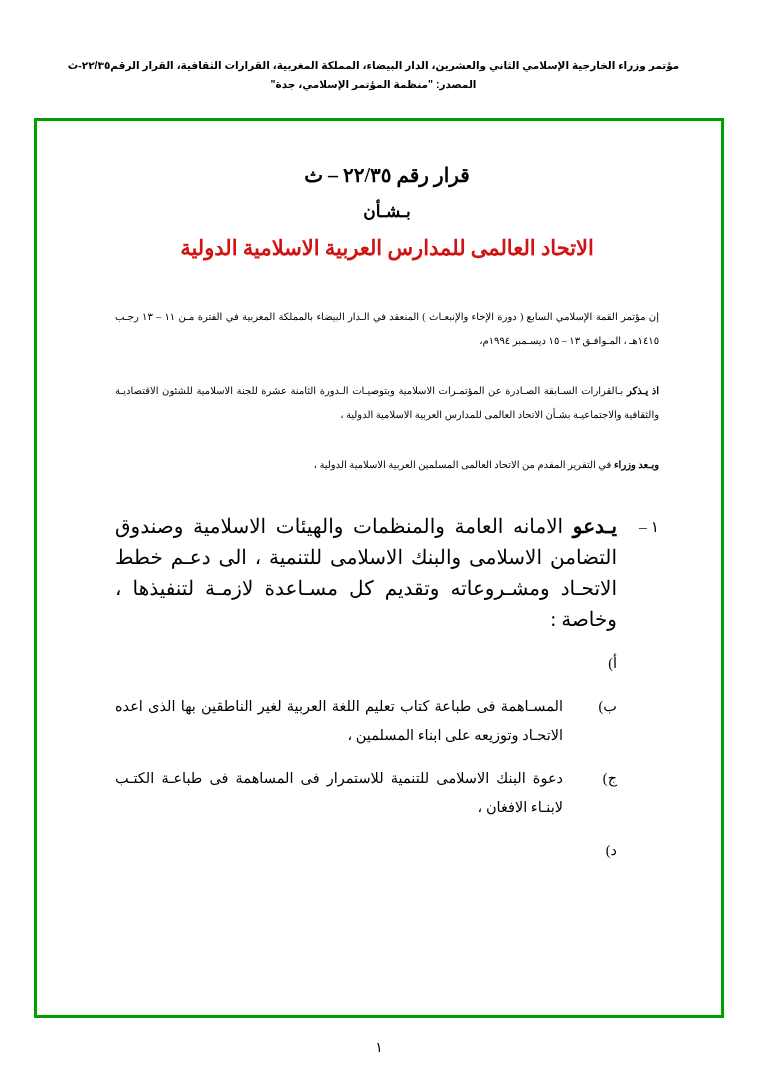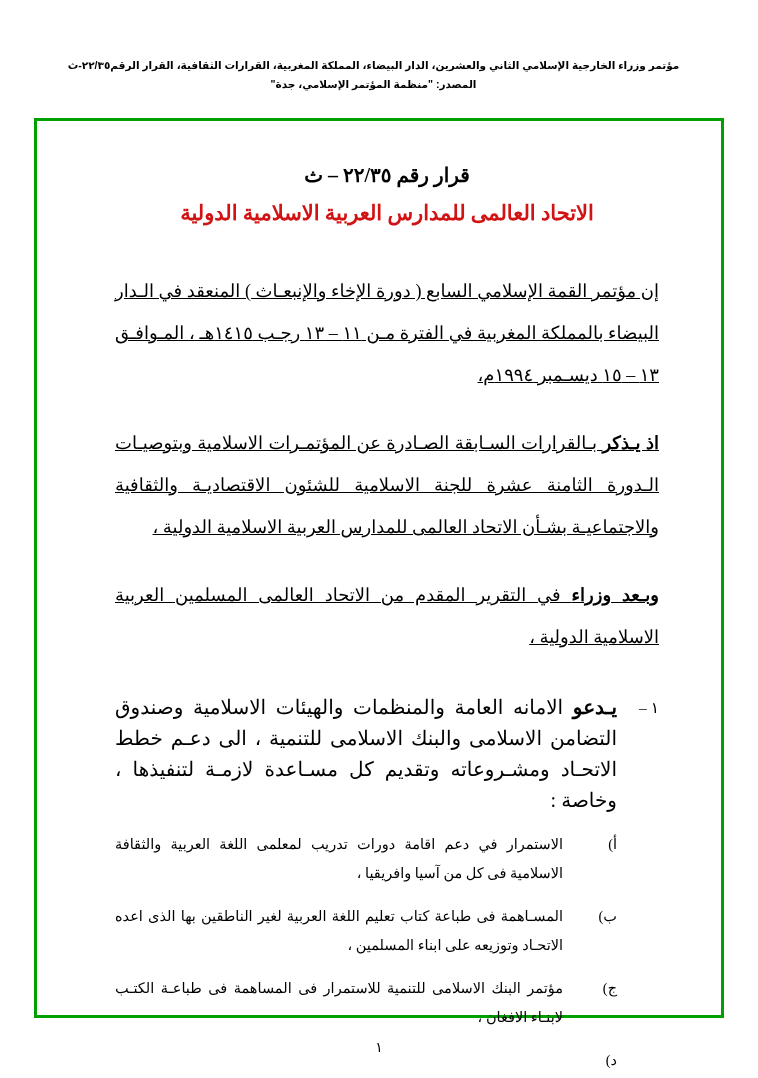--- a/index.html
+++ b/index.html
@@ -72,26 +72,25 @@
     font-size: 17px;
     margin-bottom: 14px;
   }
   .title-red {
     font-weight: bold;
     font-size: 21px;
     color: #d21313;
     margin-bottom: 4px;
   }
   .para {
-    font-size: 18px;
-    line-height: 42px;
+    font-size: 10px;
+    line-height: 24px;
     text-align: justify;
     text-align-last: right;
     margin-top: 26px;
-    text-decoration: underline;
   }
   .para.first {
     margin-top: 44px;
   }
   .para b {
     font-weight: bold;
   }
   .numbered {
     margin-top: 34px;
     display: flex;
@@ -154,47 +153,47 @@
   <div class="header">
     <div>مؤتمر وزراء الخارجية الإسلامي الثاني والعشرين، الدار البيضاء، المملكة المغربية، القرارات الثقافية، القرار الرقم٢٢/٣٥-ث</div>
     <div>المصدر: "منظمة المؤتمر الإسلامي، جدة"</div>
   </div>
 
   <div class="frame">
     <div class="inner">
 
       <div class="title-block">
         <div class="title-main">قرار رقم ٢٢/٣٥ – ث</div>
+        <div class="title-sub">بـشـأن</div>
         <div class="title-red">الاتحاد العالمى للمدارس العربية الاسلامية الدولية</div>
       </div>
 
       <div class="para first">إن مؤتمر القمة  الإسلامي السابع ( دورة الإخاء والإنبعـاث ) المنعقد  في الـدار البيضاء بالمملكة المغربية في الفترة مـن ١١ – ١٣  رجـب ١٤١٥هـ ، المـوافـق ١٣ – ١٥ ديسـمبر ١٩٩٤م،</div>
 
       <div class="para"><b>اذ يـذكر</b><span> بـالقرارات السـابقة الصـادرة عن المؤتمـرات الاسلامية وبتوصيـات الـدورة الثامنة عشرة للجنة الاسلامية للشئون الاقتصاديـة والثقافية والاجتماعيـة بشـأن الاتحاد العالمى للمدارس العربية الاسلامية الدولية  ،</span></div>
 
       <div class="para"><b>وبـعد وزراء</b><span> في التقرير المقدم من الاتحاد العالمى المسلمين العربية الاسلامية الدولية  ،</span></div>
 
       <div class="numbered">
         <div class="num-label">١ –</div>
         <div class="num-body"><b>يـدعو</b><span> الامانه العامة والمنظمات والهيئات الاسلامية وصندوق التضامن الاسلامى والبنك الاسلامى للتنمية ، الى دعـم خطط الاتحـاد ومشـروعاته وتقديم كل مسـاعدة لازمـة لتنفيذها ، وخاصة :</span></div>
       </div>
 
       <div class="sub-item">
         <div class="sub-label">أ)</div>
-        <div class="sub-body">الاستمرار في دعم اقامة دورات تدريب لمعلمى اللغة العربية والثقافة الاسلامية فى كل من آسيا وافريقيا ،</div>
       </div>
 
       <div class="sub-item">
         <div class="sub-label">ب)</div>
         <div class="sub-body">المسـاهمة فى طباعة كتاب تعليم اللغة العربية لغير الناطقين بها الذى اعده الاتحـاد وتوزيعه على ابناء المسلمين ،</div>
       </div>
 
       <div class="sub-item">
         <div class="sub-label">ج)</div>
-        <div class="sub-body">مؤتمر البنك الاسلامى للتنمية للاستمرار فى المساهمة  فى طباعـة الكتـب لابنـاء الافغان ،</div>
+        <div class="sub-body">دعوة البنك الاسلامى للتنمية للاستمرار فى المساهمة  فى طباعـة الكتـب لابنـاء الافغان ،</div>
       </div>
 
       <div class="sub-item indented">
         <div class="sub-label">د)</div>
       </div>
 
     </div>
   </div>
 
   <div class="page-number">١</div>

